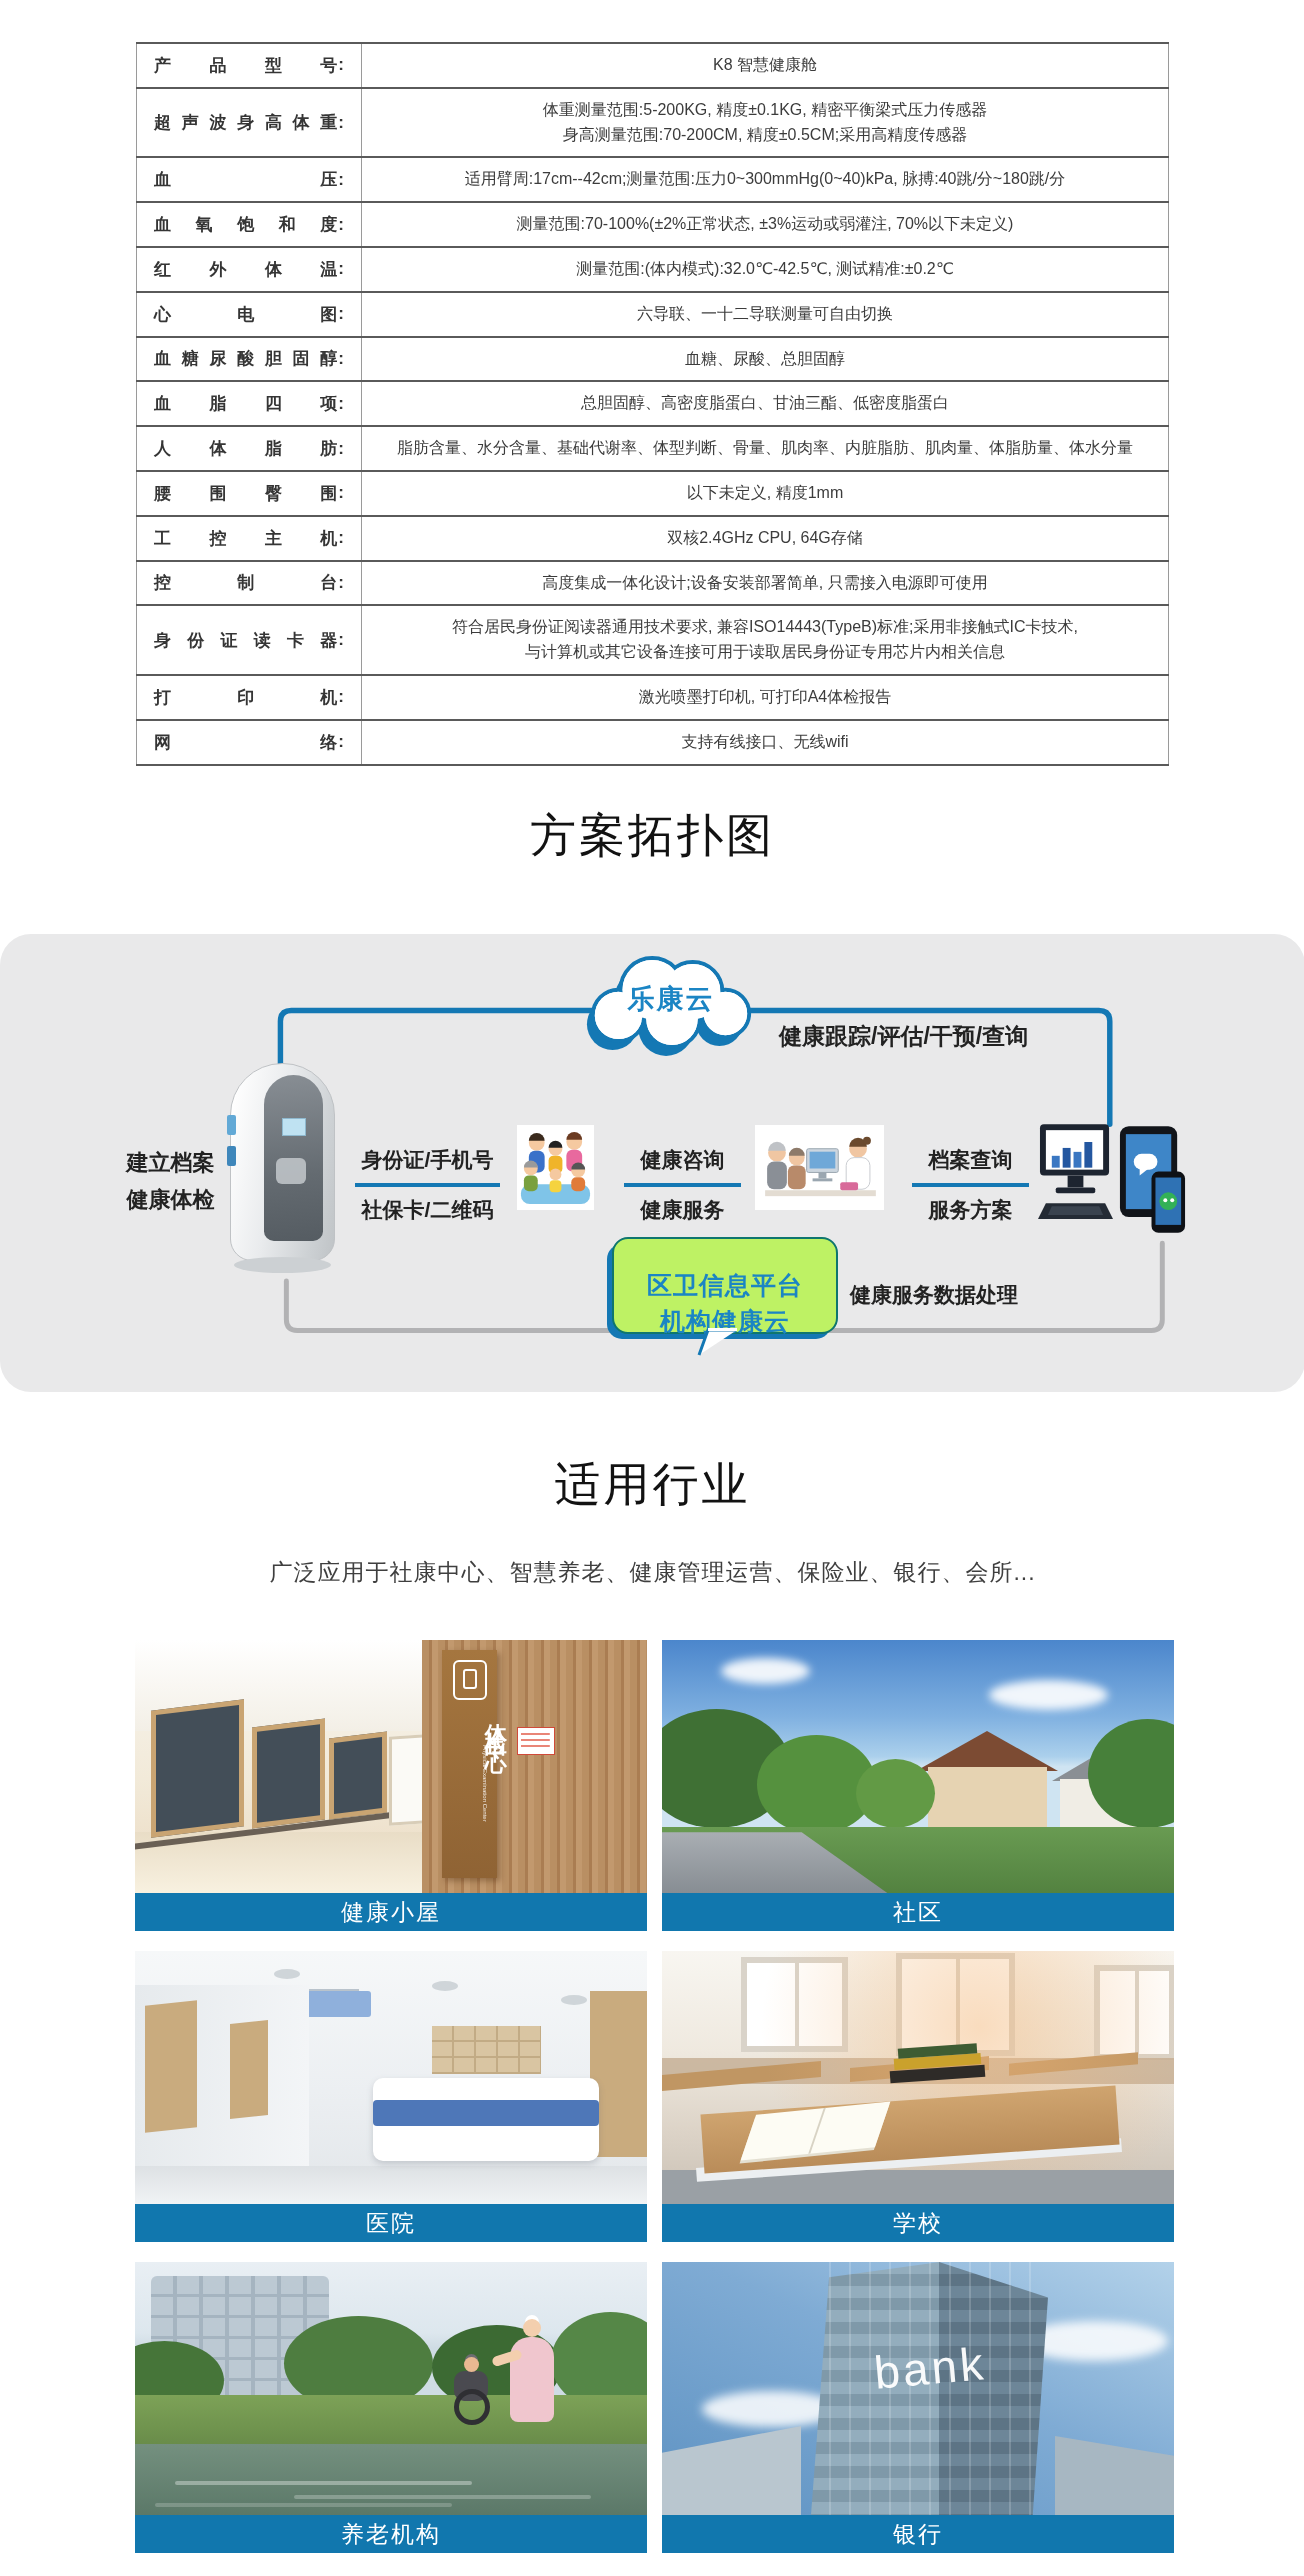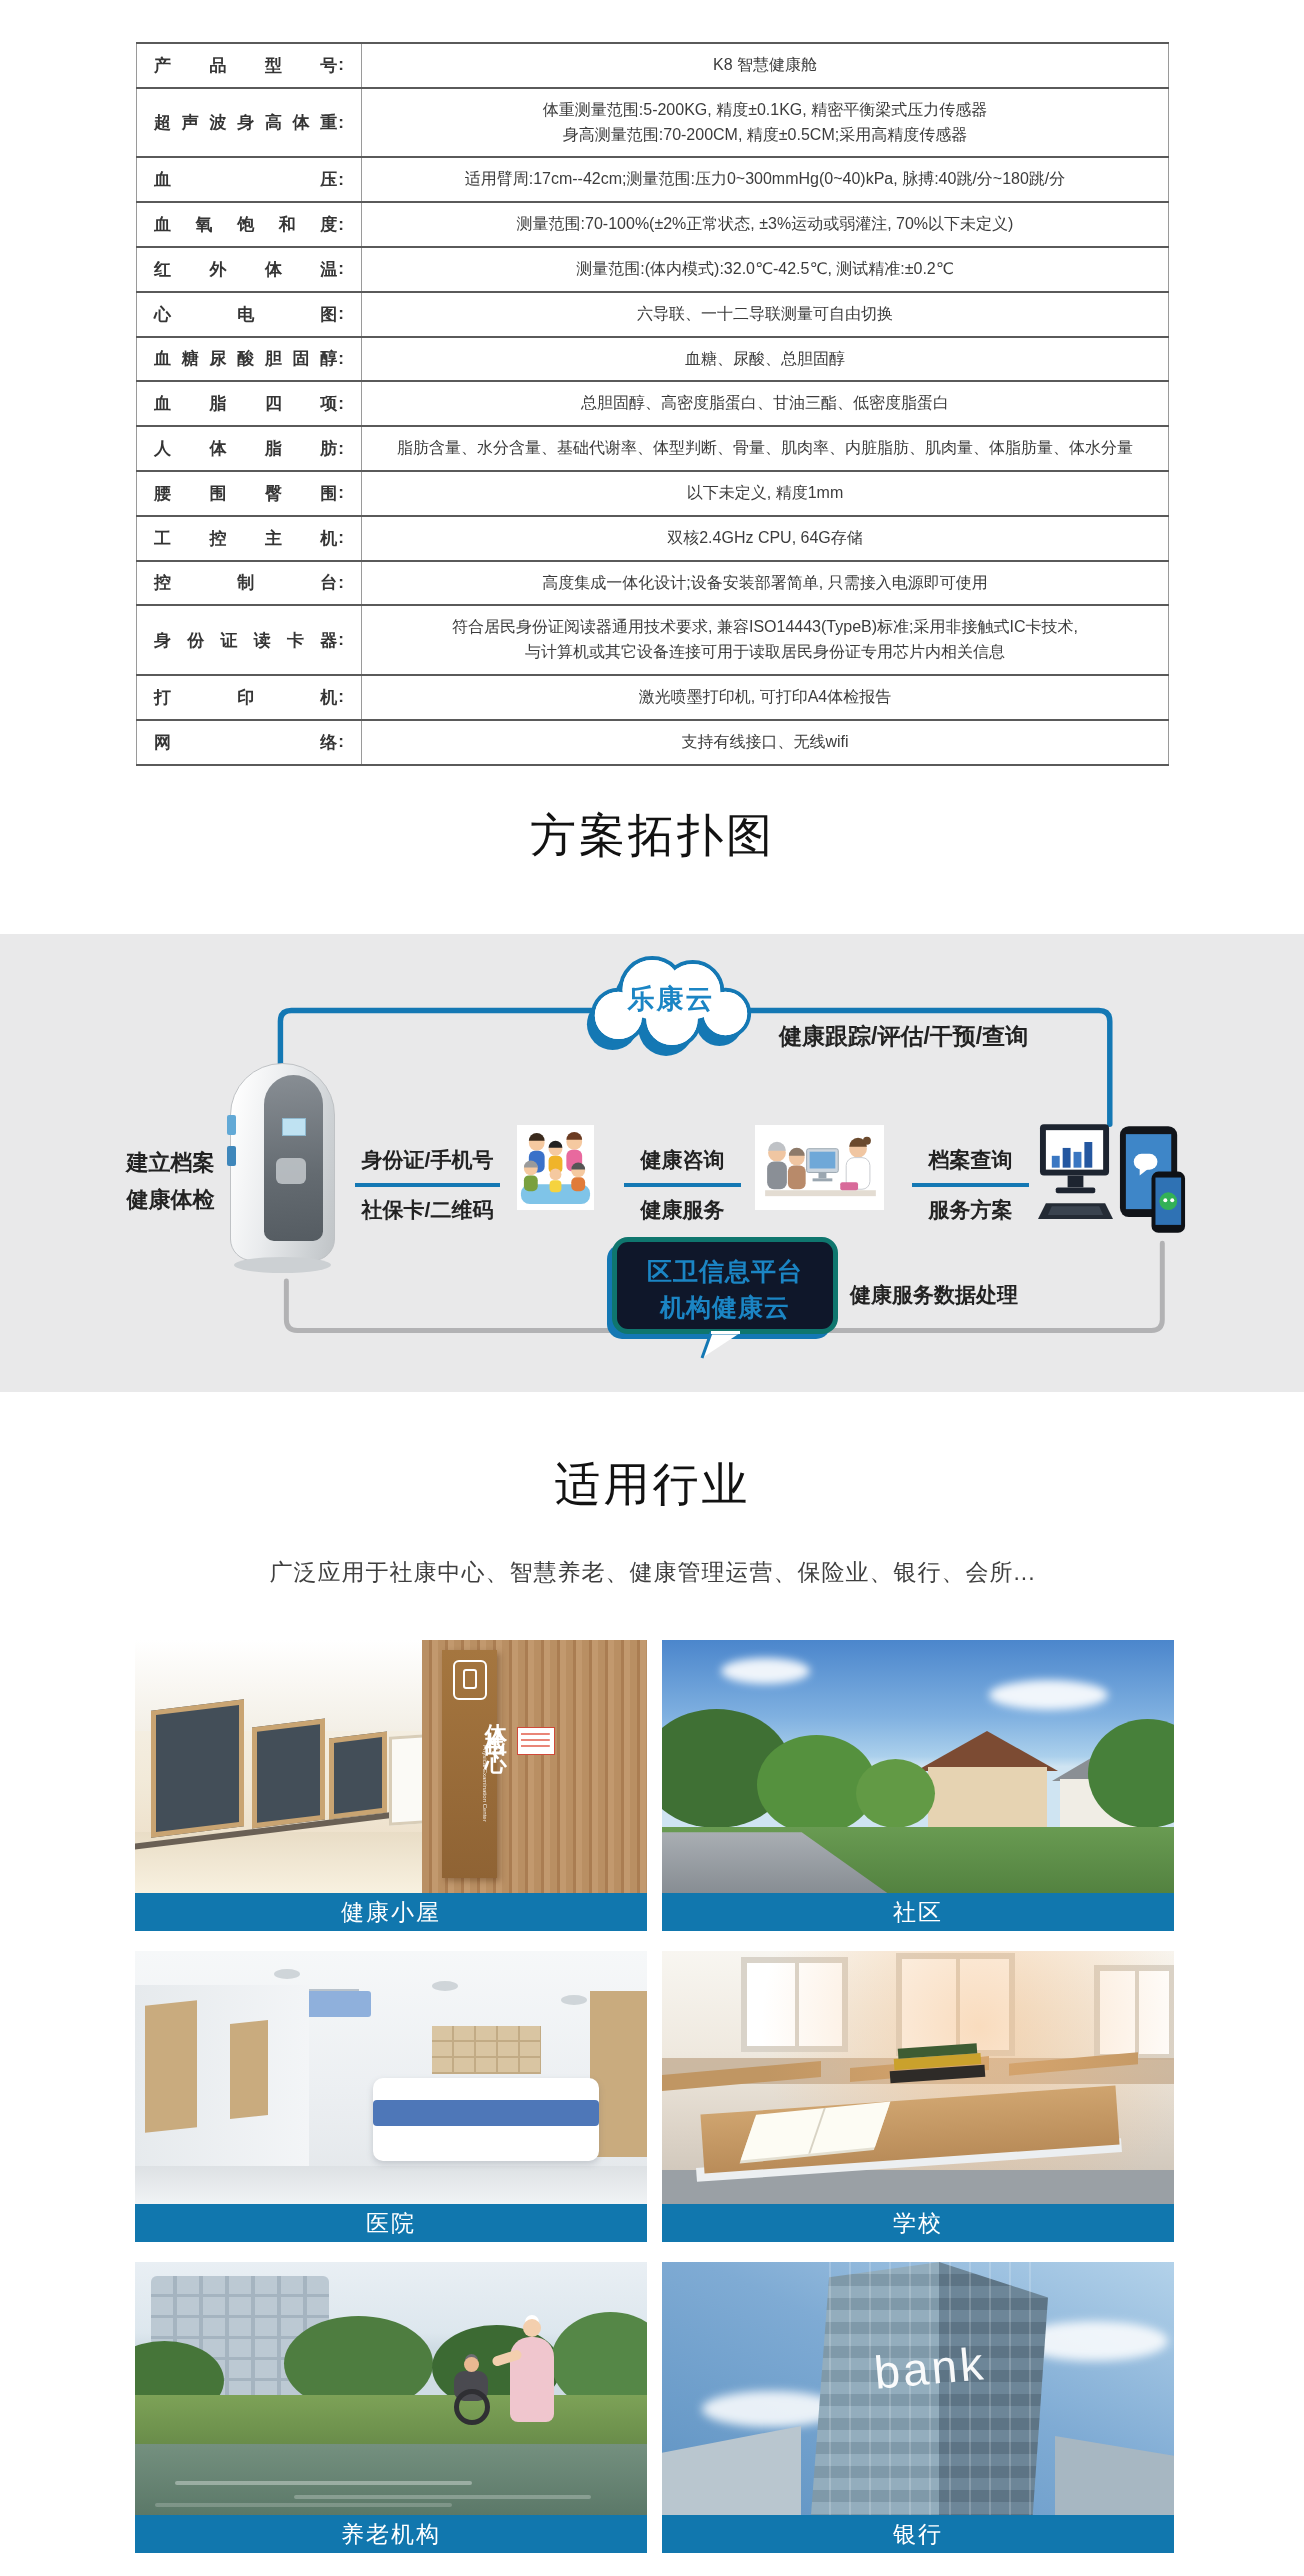--- a/index.html
+++ b/index.html
@@ -15,21 +15,21 @@
   .jl{flex:1;text-align:justify;text-align-last:justify;}
   .colon{margin-left:1px;}
   .spec-table td.val{text-align:center;font-size:16px;color:#3c3c3c;line-height:1.55;padding:9px 14px;white-space:pre-line;}
 
   
   .sec-title{position:absolute;left:0;width:100%;text-align:center;font-size:46px;font-weight:400;
     color:#121212;letter-spacing:3px;}
   .subtitle{position:absolute;left:0;width:100%;text-align:center;font-size:23px;color:#3f3f3f;letter-spacing:1px;}
 
   
-  .topo{position:absolute;left:0;top:934px;width:1305px;height:458px;background:#e9e9ea;}
+  .topo{position:absolute;left:0;top:934px;width:1305px;height:458px;background:#e9e9ea;border-radius:31px;}
   .topo svg.lines{position:absolute;left:0;top:0;}
   .cloud{position:absolute;left:581px;top:10px;width:180px;height:119px;}
   .cloud .cl-label{position:absolute;left:0;top:0;width:100%;height:100%;display:flex;align-items:center;justify-content:center;
     padding-bottom:10px;box-sizing:border-box;font-size:27px;font-weight:700;color:#1b85c4;letter-spacing:2px;}
   .t-label{position:absolute;font-size:23px;font-weight:600;color:#222;}
   .pairs{position:absolute;width:149px;text-align:center;}
   .pairs .pt,.pairs .pb{font-size:21px;font-weight:600;color:#222;white-space:nowrap;}
   .pairs .pline{height:4px;background:#1478b4;margin:9px 2px;}
   .devlabel{position:absolute;left:115px;top:210px;width:111px;text-align:center;font-size:22px;font-weight:700;
     color:#222;line-height:1.7;white-space:pre-line;}
@@ -44,22 +44,22 @@
   .pod .scr{position:absolute;left:52px;top:55px;width:22px;height:16px;background:#bfe2f2;border:1px solid #8fb9cf;}
   .pod .seat{position:absolute;left:46px;top:95px;width:30px;height:26px;border-radius:6px;background:#c9ced2;opacity:.8;}
   .pod .tag1,.pod .tag2{position:absolute;left:-3px;width:9px;height:20px;background:#62a9d6;border-radius:2px;}
   .pod .tag1{top:52px}.pod .tag2{top:83px;background:#3f87bb;}
   .pod .base{position:absolute;left:4px;bottom:-6px;width:97px;height:16px;border-radius:50%;background:#ccd0d3;}
 
   
   .tile{position:absolute;background:#fff;overflow:hidden;}
 
   
-  .bubble{position:absolute;left:612px;top:303px;width:226px;height:97px;background:#0f172a;border:5px solid #0f766e;
-    border-radius:16px;box-shadow:-6px 6px 0 -1px #1478b4;box-sizing:border-box;text-align:center;padding-top:11px;}
+  .bubble{position:absolute;left:612px;top:303px;width:226px;height:97px;background:#bef264;border:2px solid #0f766e;
+    border-radius:16px;box-shadow:-6px 6px 0 -1px #1478b4;box-sizing:border-box;text-align:center;padding-top:28px;}
   .bubble .b1,.bubble .b2{font-size:25px;font-weight:700;color:#1b85c4;line-height:1.45;letter-spacing:1px;}
   .bubble svg.tail{position:absolute;left:81px;top:89px;}
 
   
   .cards{position:absolute;left:135px;top:1640px;width:1039px;display:grid;
     grid-template-columns:512px 512px;column-gap:15px;row-gap:20px;}
   .card{width:512px;}
   .ph{position:relative;width:512px;height:253px;overflow:hidden;}
   .ph *{position:absolute;}
   .cbar{height:38px;background:#1177ae;color:#fff;font-size:23px;display:flex;align-items:center;justify-content:center;letter-spacing:2px;}

